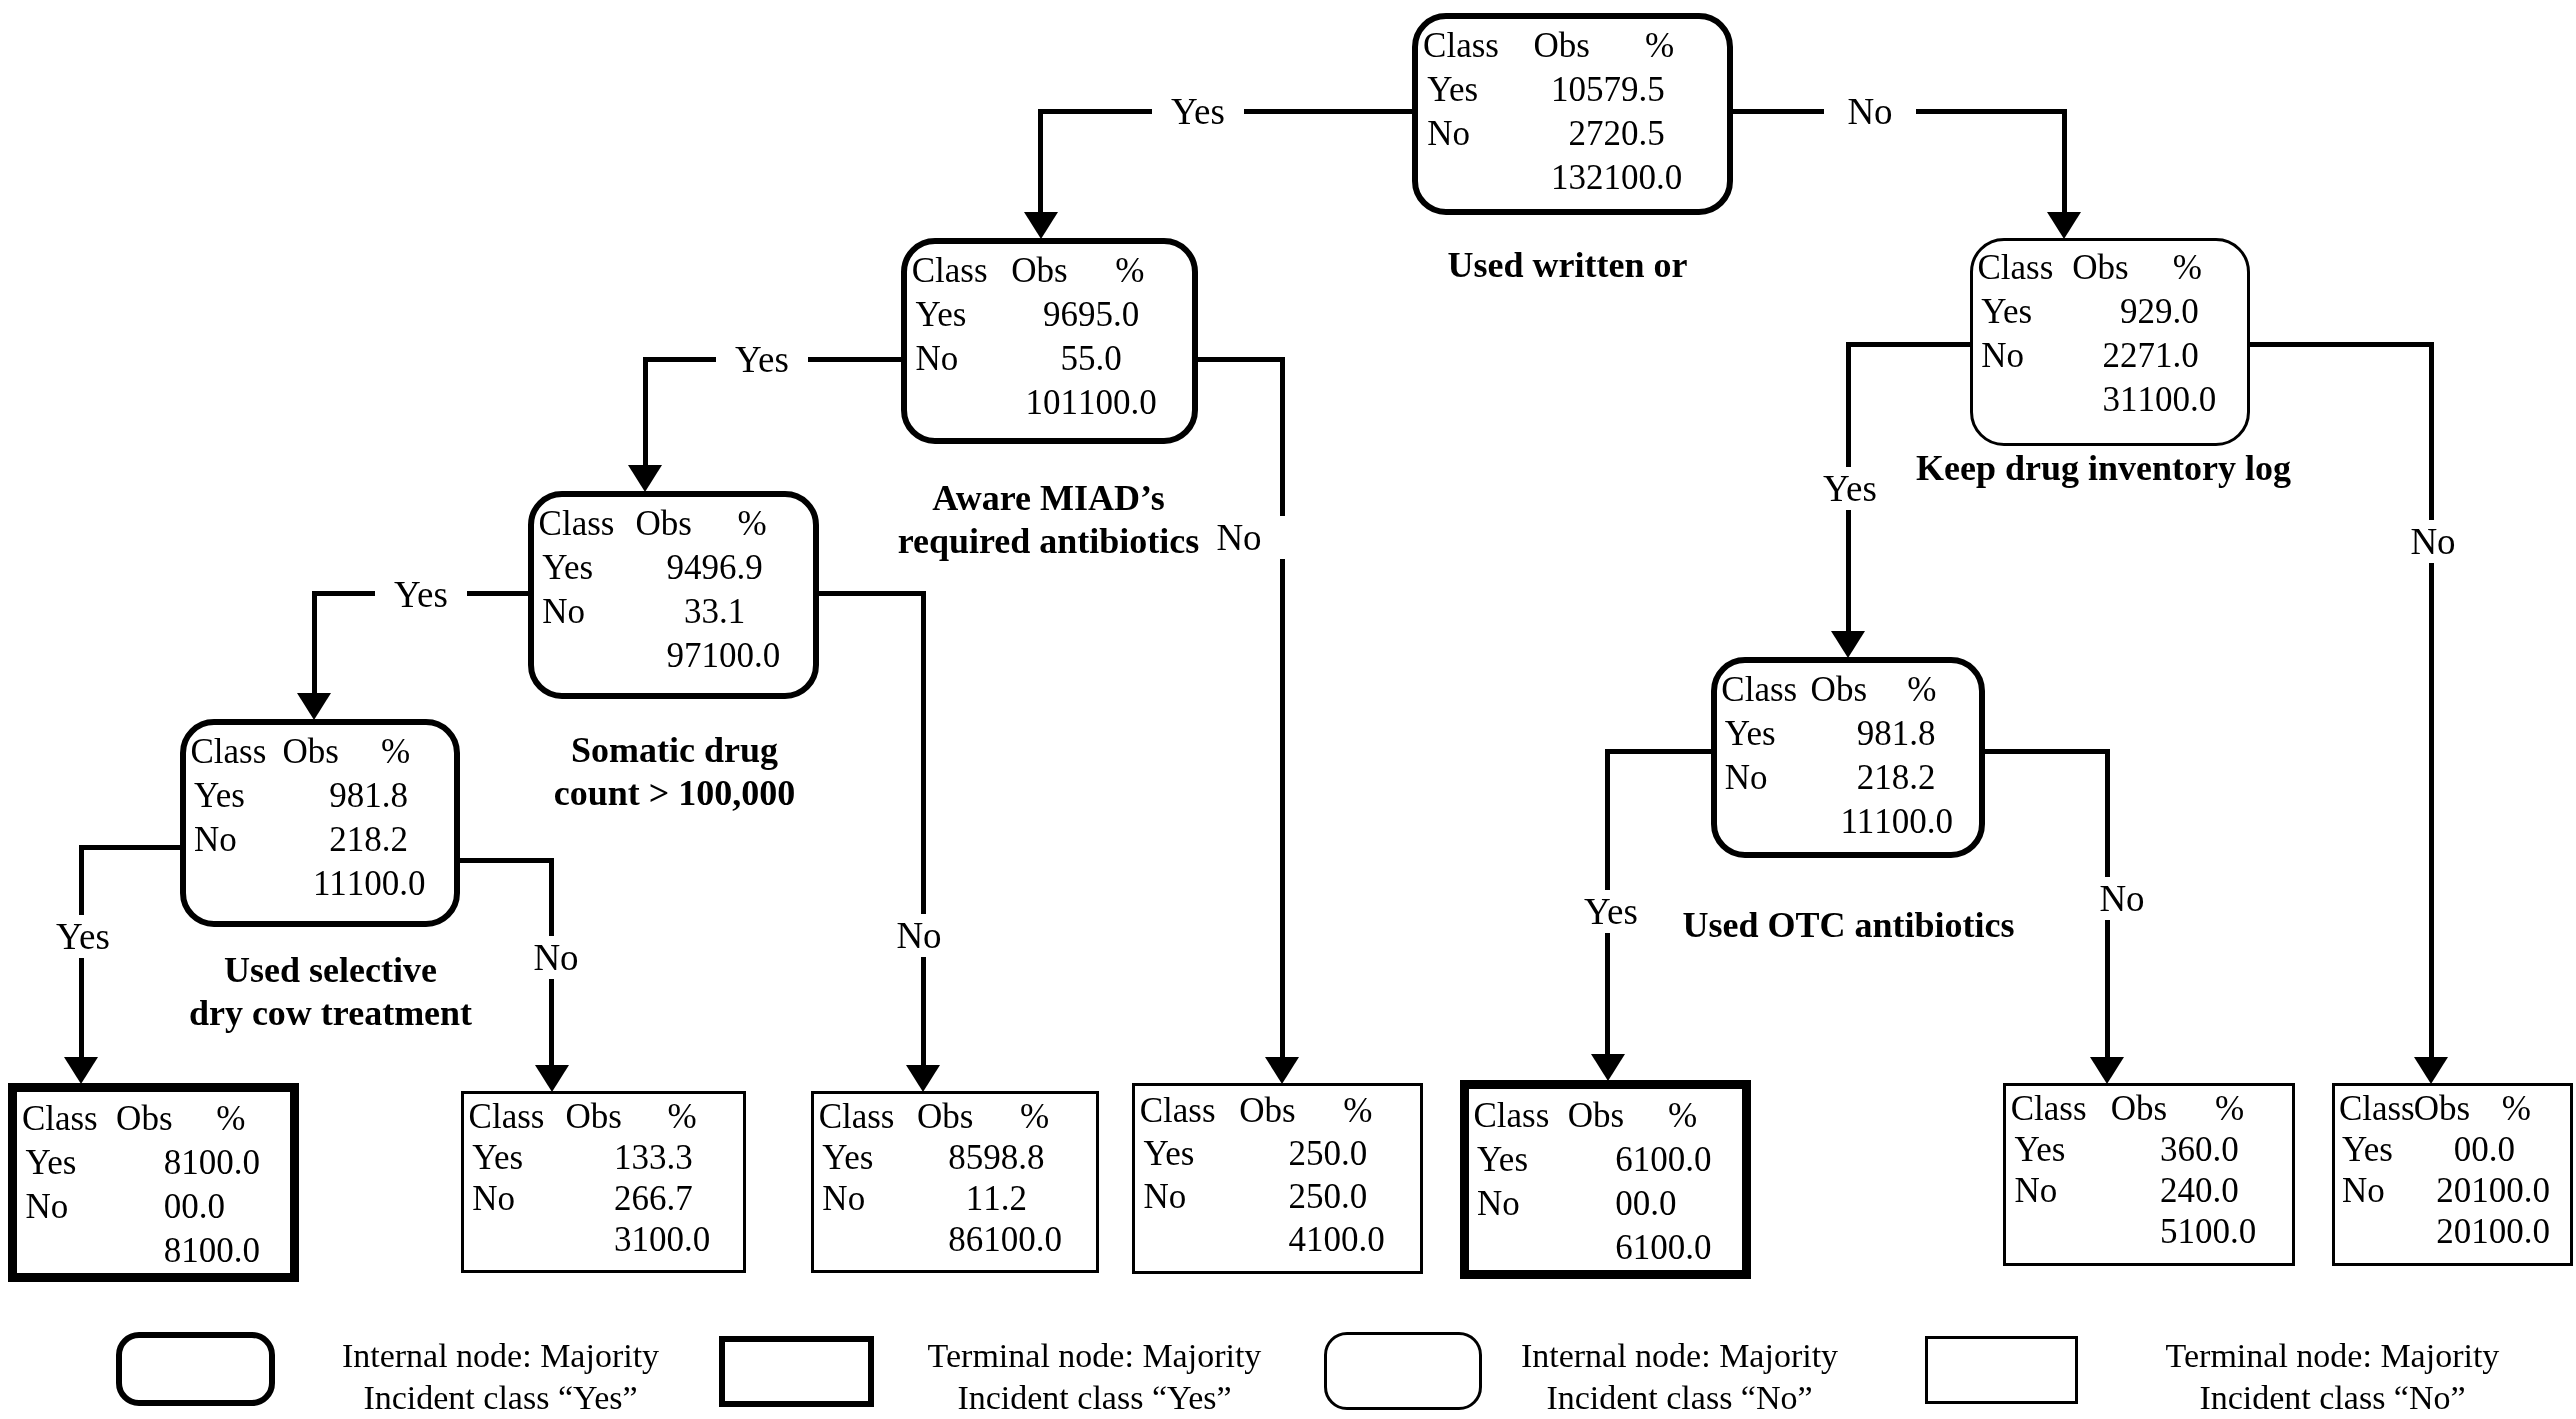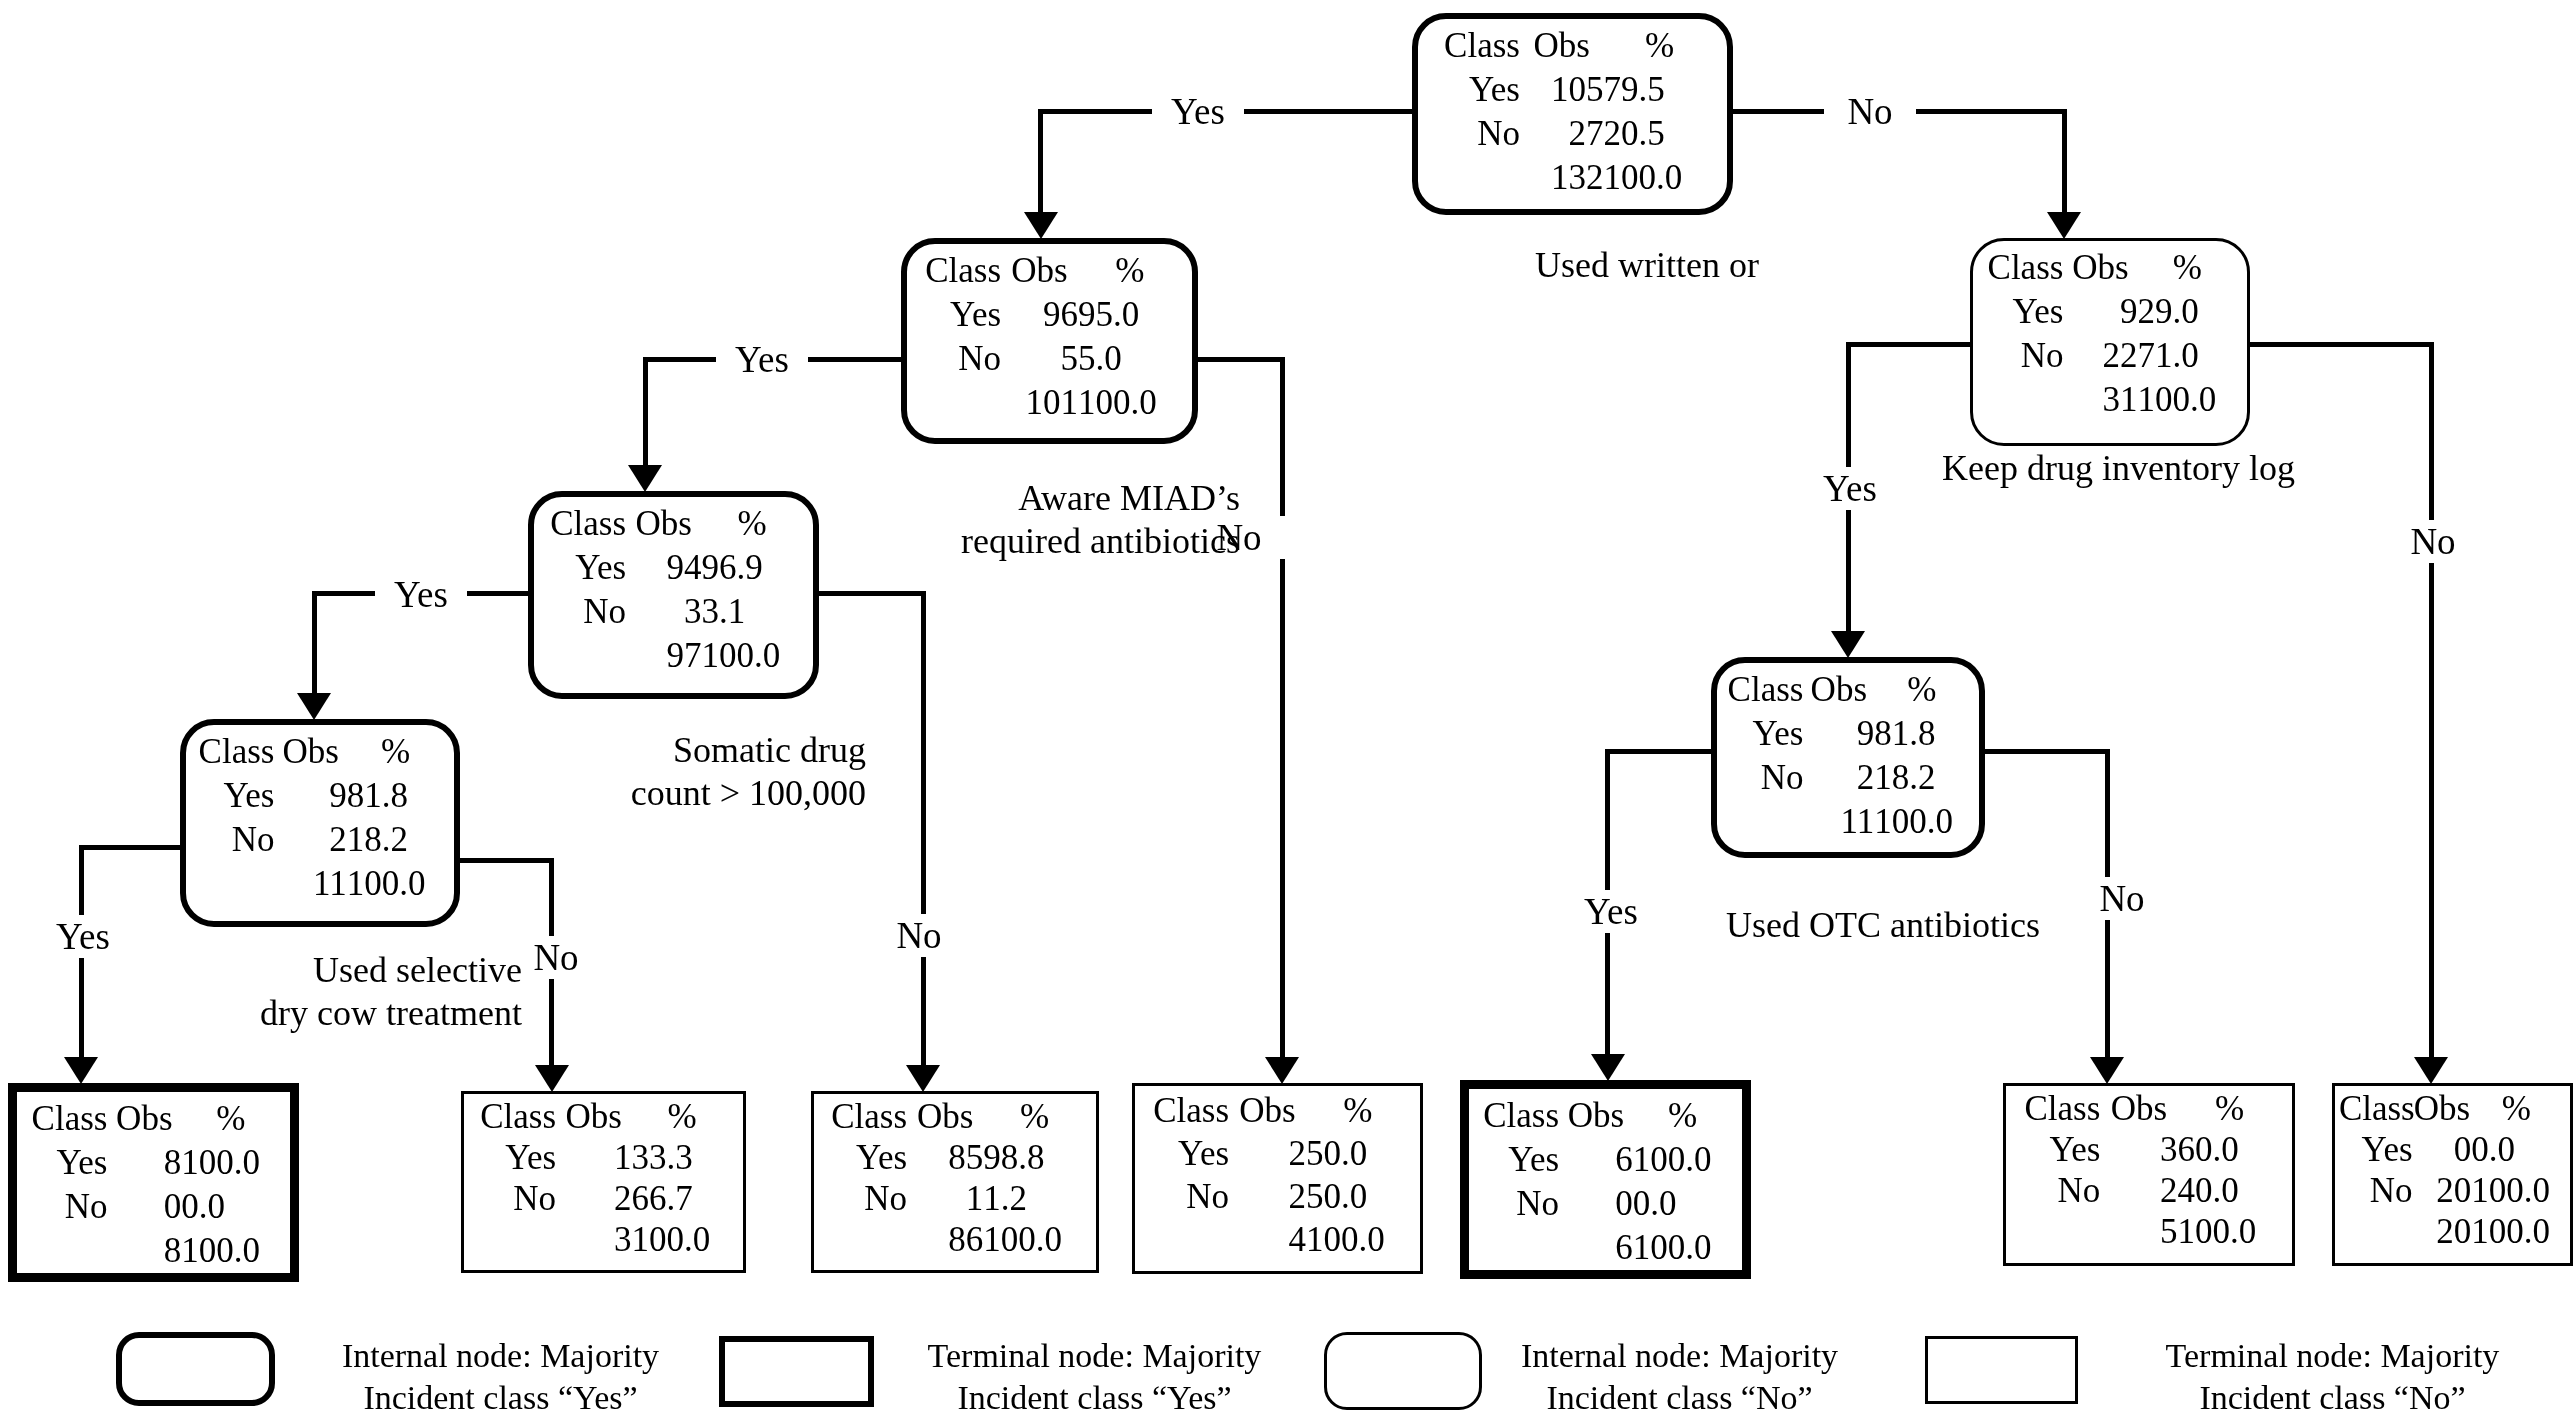--- a/index.html
+++ b/index.html
@@ -14,28 +14,28 @@
   
   .ar{position:absolute;width:0;height:0;border-left:17px solid transparent;
       border-right:17px solid transparent;border-top:27.6px solid #000;}
   
   .node{position:absolute;box-sizing:border-box;background:#fff;overflow:hidden;}
   .iy{border:6.9px solid #000;border-radius:34px;}   
   .in{border:3.8px solid #000;border-radius:34px;}   
   .ty{border:9.2px solid #000;}                     
   .tn{border:3.8px solid #000;}                      
   .nt{display:grid;grid-template-columns:33% 27% 40%;font-size:35px;line-height:44px;padding-top:4.6px;}
-  .cl{text-align:right;padding-left:9%;}
+  .cl{text-align:left;padding-left:9%;}
   .cl.hd{padding-left:5%;}
   .ob{text-align:right;}
   .ob.hd{text-align:center;}
   .pc{text-align:left;padding-right:9%;}
   .pc.hd{text-align:center;}
   
-  .cap{position:absolute;width:383px;text-align:right;font-size:36px;line-height:43px;}
+  .cap{position:absolute;width:383px;text-align:center;font-size:36px;line-height:43px;font-weight:bold;}
   
   .bl{position:absolute;width:92px;height:43px;line-height:43px;text-align:center;
       font-size:37px;background:#fff;}
   
   .lgbox{position:absolute;box-sizing:border-box;background:#fff;}
   .lgtxt{position:absolute;width:429px;text-align:center;font-size:34px;line-height:42px;}
 </style>
 </head>
 <body>
 

